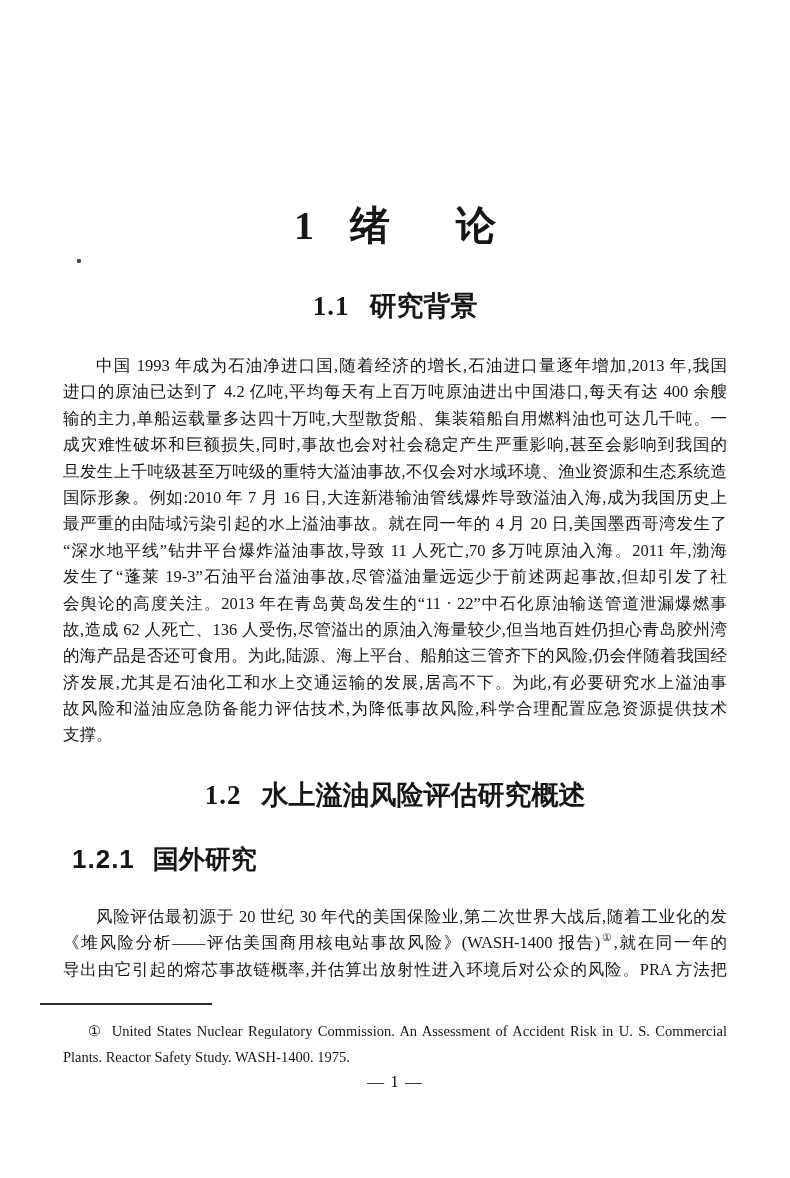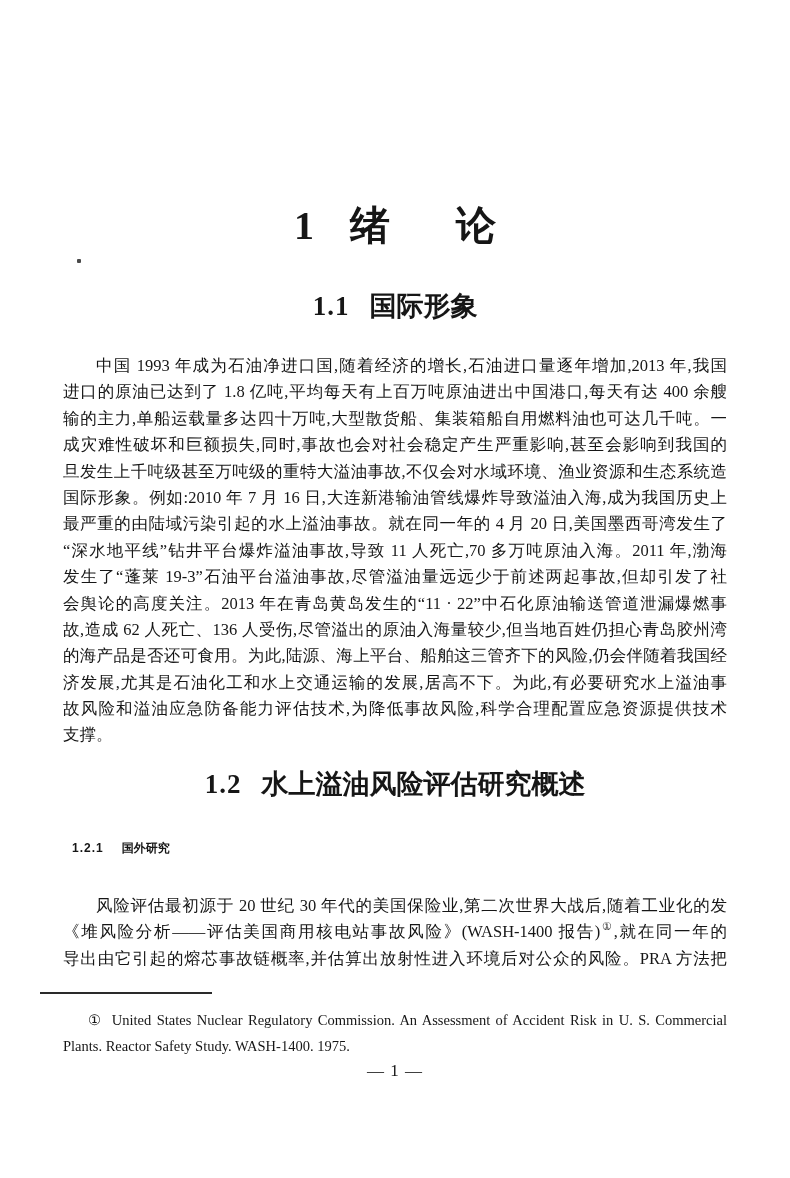--- a/index.html
+++ b/index.html
@@ -44,26 +44,26 @@
   .sec {
     text-align: center;
     font-size: 27px;
     font-weight: 700;
     line-height: 32px;
     height: 32px;
     font-family: "Liberation Serif", "DejaVu Serif", serif;
   }
   .sec .sec-num { margin-right: 20px; letter-spacing: 1px; }
   .sec11 { margin-top: 40px; }
-  .sec12 { margin-top: 17px; height: 36px; line-height: 36px; }
+  .sec12 { margin-top: 28px; height: 36px; line-height: 36px; }
   
   .subsec {
     margin-top: 32px;
     padding-left: 9px;
-    font-size: 12px;
+    font-size: 26px;
     font-weight: 700;
     line-height: 28px;
     height: 28px;
     font-family: "Liberation Sans", "DejaVu Sans", sans-serif;
   }
   .subsec .subsec-num { margin-right: 18px; letter-spacing: 1px; }
   
   .para { width: 664px; }
   .p1 { margin-top: 26px; }
   .p2 { margin-top: 7px; }
@@ -125,26 +125,26 @@
 
   <div class="speck"></div>
 
   <h1 class="chapter-title">
     <span>1</span>
     <span class="gap-sm">绪</span>
     <span class="gap-lg">论</span>
   </h1>
 
   <h2 class="sec sec11">
-    <span class="sec-num">1.1</span><span>国际形象</span>
+    <span class="sec-num">1.1</span><span>研究背景</span>
   </h2>
 
   <div class="para p1">
     <div class="ln indent">中国 1993 年成为石油净进口国,随着经济的增长,石油进口量逐年增加,2013 年,我国</div>
-    <div class="ln">进口的原油已达到了 1.8 亿吨,平均每天有上百万吨原油进出中国港口,每天有达 400 余艘</div>
+    <div class="ln">进口的原油已达到了 4.2 亿吨,平均每天有上百万吨原油进出中国港口,每天有达 400 余艘</div>
     <div class="ln">输的主力,单船运载量多达四十万吨,大型散货船、集装箱船自用燃料油也可达几千吨。一</div>
     <div class="ln">成灾难性破坏和巨额损失,同时,事故也会对社会稳定产生严重影响,甚至会影响到我国的</div>
     <div class="ln">旦发生上千吨级甚至万吨级的重特大溢油事故,不仅会对水域环境、渔业资源和生态系统造</div>
     <div class="ln">国际形象。例如:2010 年 7 月 16 日,大连新港输油管线爆炸导致溢油入海,成为我国历史上</div>
     <div class="ln">最严重的由陆域污染引起的水上溢油事故。就在同一年的 4 月 20 日,美国墨西哥湾发生了</div>
     <div class="ln">“深水地平线”钻井平台爆炸溢油事故,导致 11 人死亡,70 多万吨原油入海。2011 年,渤海</div>
     <div class="ln">发生了“蓬莱 19-3”石油平台溢油事故,尽管溢油量远远少于前述两起事故,但却引发了社</div>
     <div class="ln">会舆论的高度关注。2013 年在青岛黄岛发生的“11 · 22”中石化原油输送管道泄漏爆燃事</div>
     <div class="ln">故,造成 62 人死亡、136 人受伤,尽管溢出的原油入海量较少,但当地百姓仍担心青岛胶州湾</div>
     <div class="ln">的海产品是否还可食用。为此,陆源、海上平台、船舶这三管齐下的风险,仍会伴随着我国经</div>

